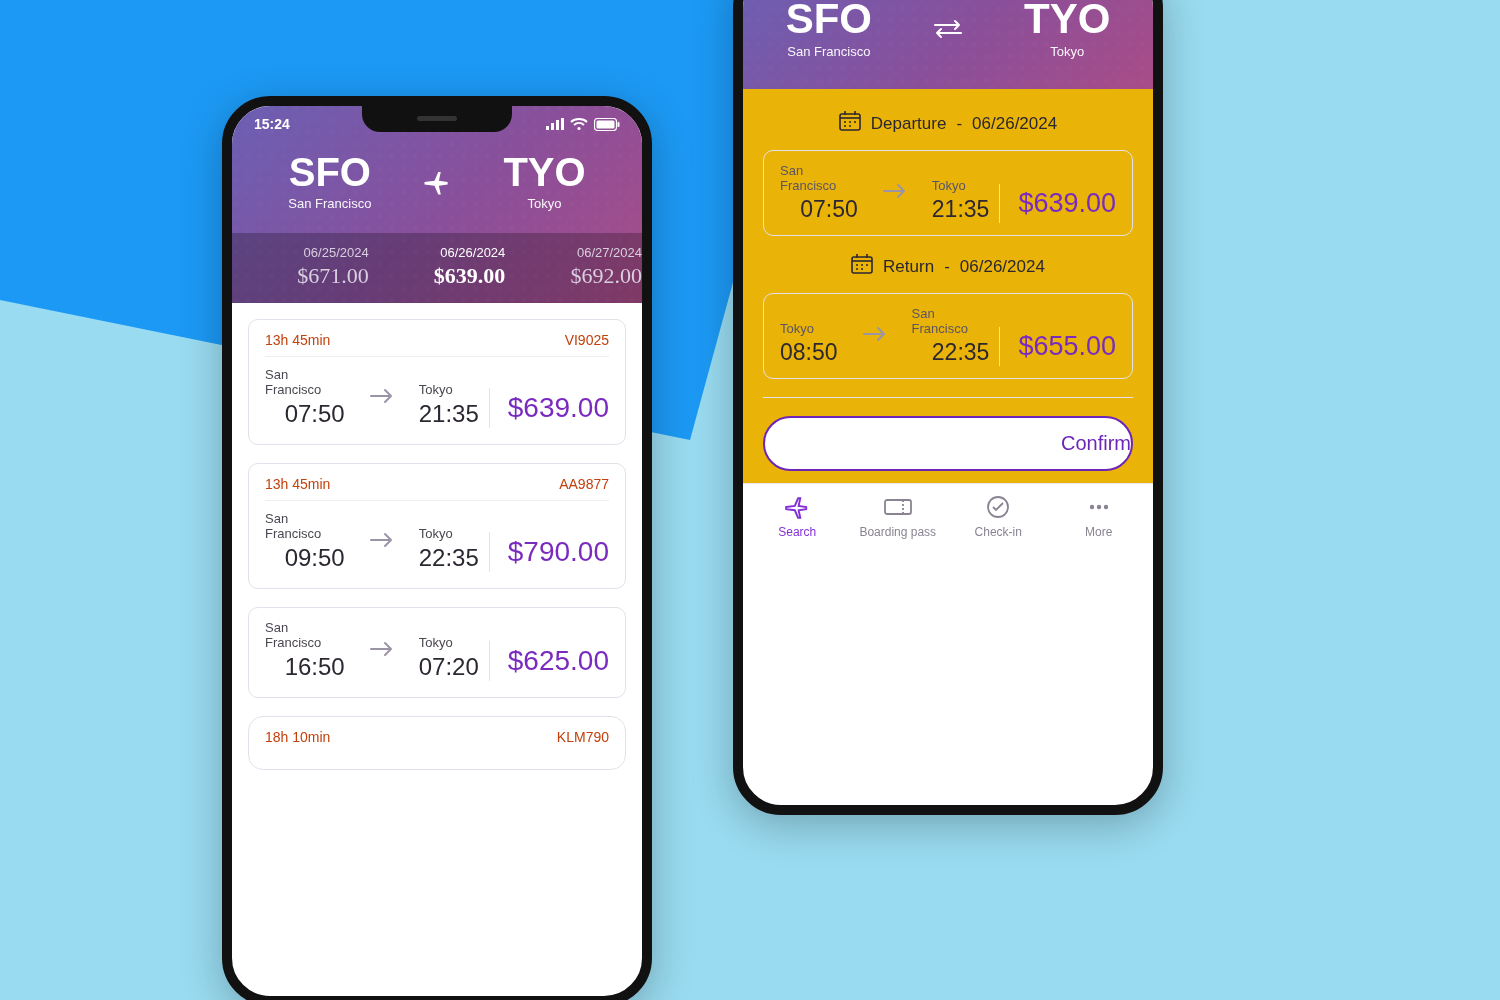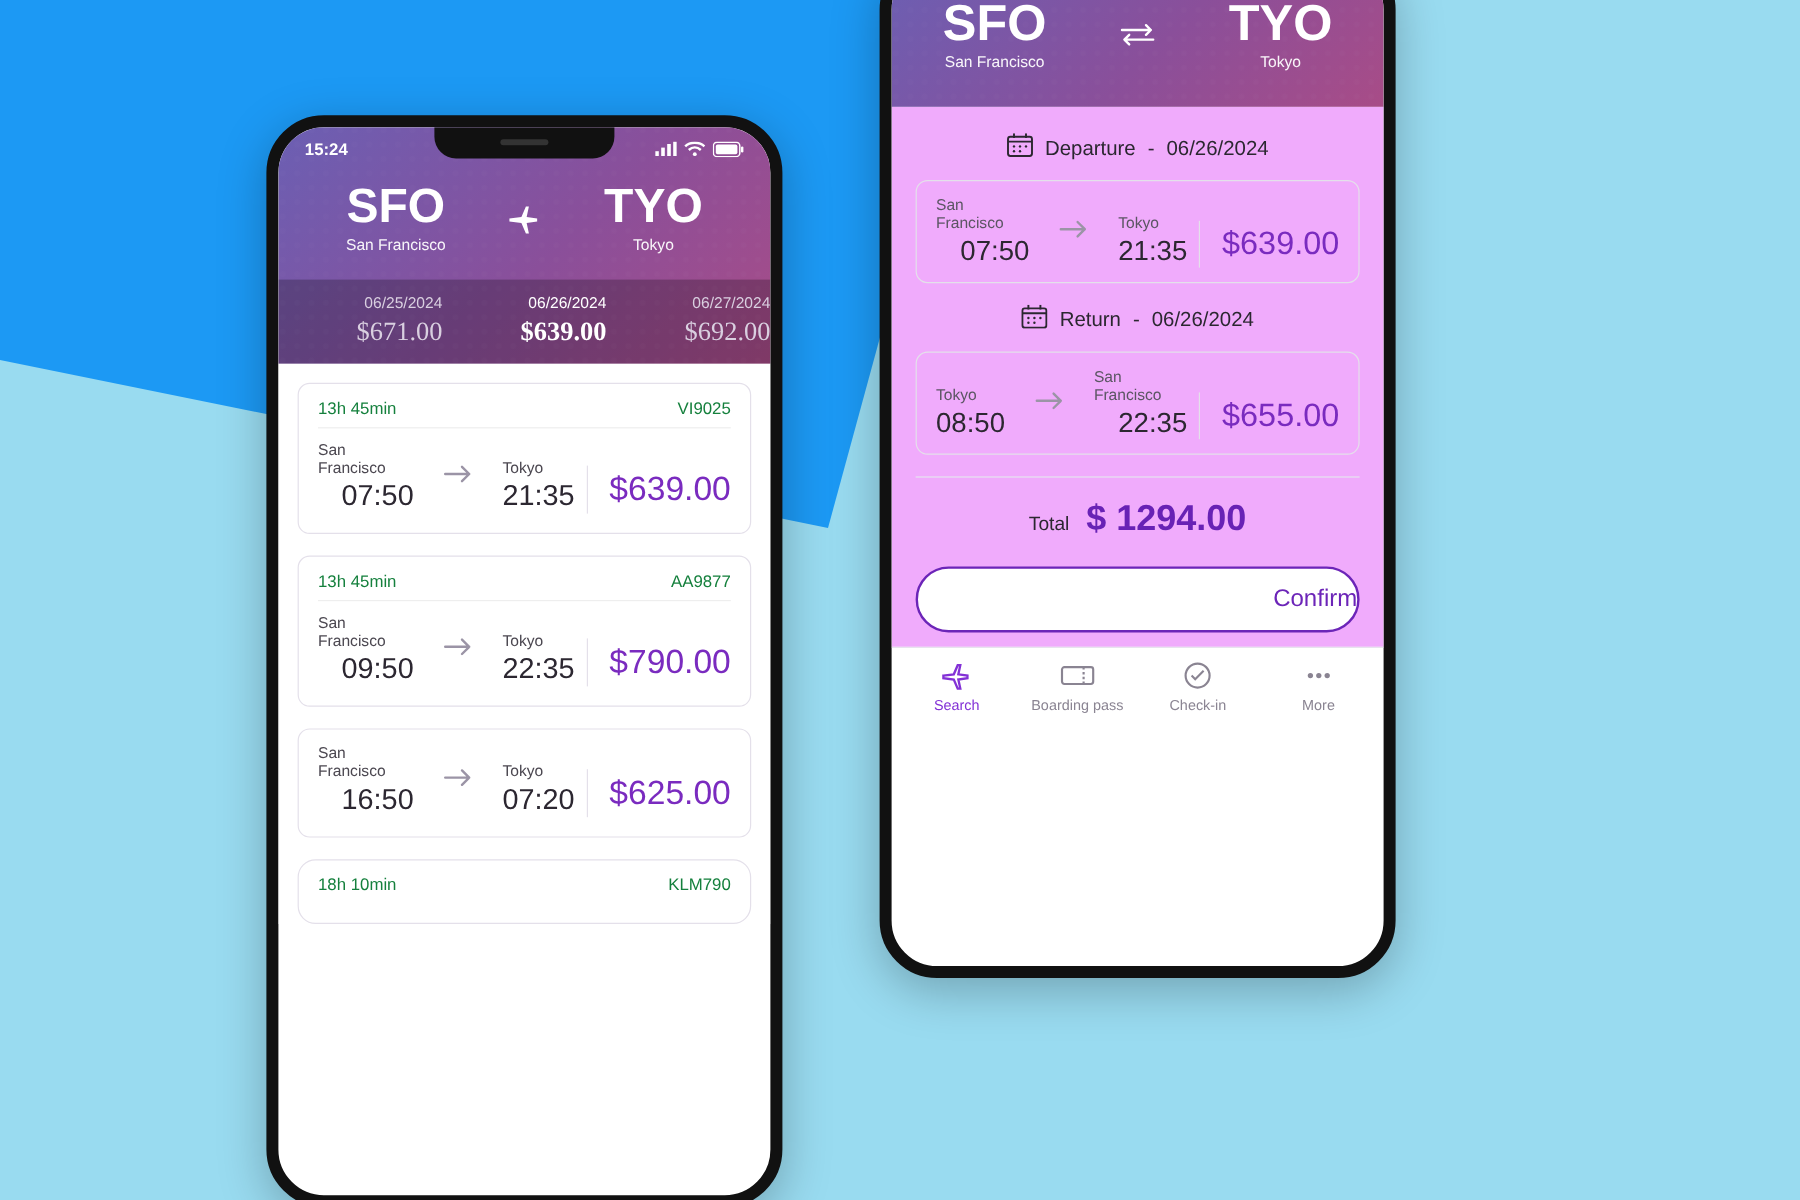--- a/index.html
+++ b/index.html
@@ -33,34 +33,34 @@
 
   .date-strip { background: rgba(0,0,0,.24); display:flex; }
   .date-strip .d { flex:1; text-align:right; padding: 12px 0 14px; color:#d9cfe0;}
   .date-strip .d .dt { font-size:13px;}
   .date-strip .d .pr { font-size:22px; margin-top:3px;font-family:Liberation Serif, serif;}
   .date-strip .d.sel { color:#fff;}
   .date-strip .d.sel .pr { font-weight:700;}
 
   .list { background:#fff; padding: 16px 16px 0; }
   .fcard { border:1px solid #e4e0ea; border-radius:10px; padding: 12px 16px 16px; margin-bottom:18px; }
-  .fcard .top { display:flex; justify-content:space-between; color:#15803d; font-size:14px; padding-bottom:8px; border-bottom:1px solid #eee; margin-bottom:10px;}
+  .fcard .top { display:flex; justify-content:space-between; color:#c2410c; font-size:14px; padding-bottom:8px; border-bottom:1px solid #eee; margin-bottom:10px;}
   .frow { display:flex; align-items:flex-end; }
   .leg { display:flex; align-items:flex-end; gap:24px; flex:1;}
   .leg .c .lab { font-size:13px; color:#4b4750;}
   .leg .c .tm { font-size:24px; color:#2c2731; margin-top:3px;text-align:right;}
   .leg .ar { align-self:center; color:#9b94a6; }
   .price { color:#7a2bbf; font-size:28px; font-weight:500; border-left:1px solid #e4e0ea; padding-left:18px; margin-left:10px; line-height:1; padding-top:6px; padding-bottom:6px;}
   .fcard.peek { opacity:1;border-radius:15px; }
   .fcard.peek .top { border-bottom:none; margin-bottom:0; }
 
   
   .p2 .hdr .route { padding: 28px 0 30px; gap:56px;}
   .p2 .hdr .route .code { font-size:42px;}
-  .body2 { background:#f0abfc; padding: 20px 20px 12px; }
+  .body2 { background:#eab308; padding: 20px 20px 12px; }
   .seg-head { display:flex; align-items:center; justify-content:center; gap:10px; color:#2b2730; font-size:17px; margin: 2px 0 14px;}
   .seg-head .cal { color:#3a3540;}
   .summary-card { border:1px solid #e4e0ea; border-radius:10px; padding: 12px 16px; margin-bottom:18px; display:flex; align-items:flex-end;}
   .summary-card .leg .c .lab { font-size:13px; color:#5b5563;}
   .summary-card .leg .c .tm { font-size:23px;}
   .summary-card .price { font-size:27px; }
   .divider { height:1px; background:#e7e3ee; margin: 4px 0 18px;}
   .total-row { display:flex; align-items:baseline; justify-content:center; gap:14px; margin: 6px 0 22px;}
   .total-row .lab { font-size:16px; color:#2b2730;}
   .total-row .amt { font-size:30px; color:#6822b5; font-weight:600;}
@@ -304,24 +304,20 @@
           <div class="c">
               <div class="lab">San Francisco</div>
               <div class="tm">22:35</div>
             </div>
         </div>
         <div class="price">$655.00</div>
       </div>
 
       <div class="divider"></div>
 
-      <div class="total-row">
-        <span class="lab">Total</span>
-        <span class="amt">$ 1294.00</span>
-      </div>
 
       <div class="confirm">Confirm</div>
     </div>
 
     <div class="tabbar">
       <div class="tab active">
         <svg width="28" height="26" viewBox="0 0 24 24" fill="none" stroke="#8331d6" stroke-width="1.8">
             <path d="M2 12l8-1 3-7h2l-1.5 7 7 1v2l-7 1 1.5 7h-2l-3-7-8-1z"></path>
           </svg>
         <div>Search</div>

